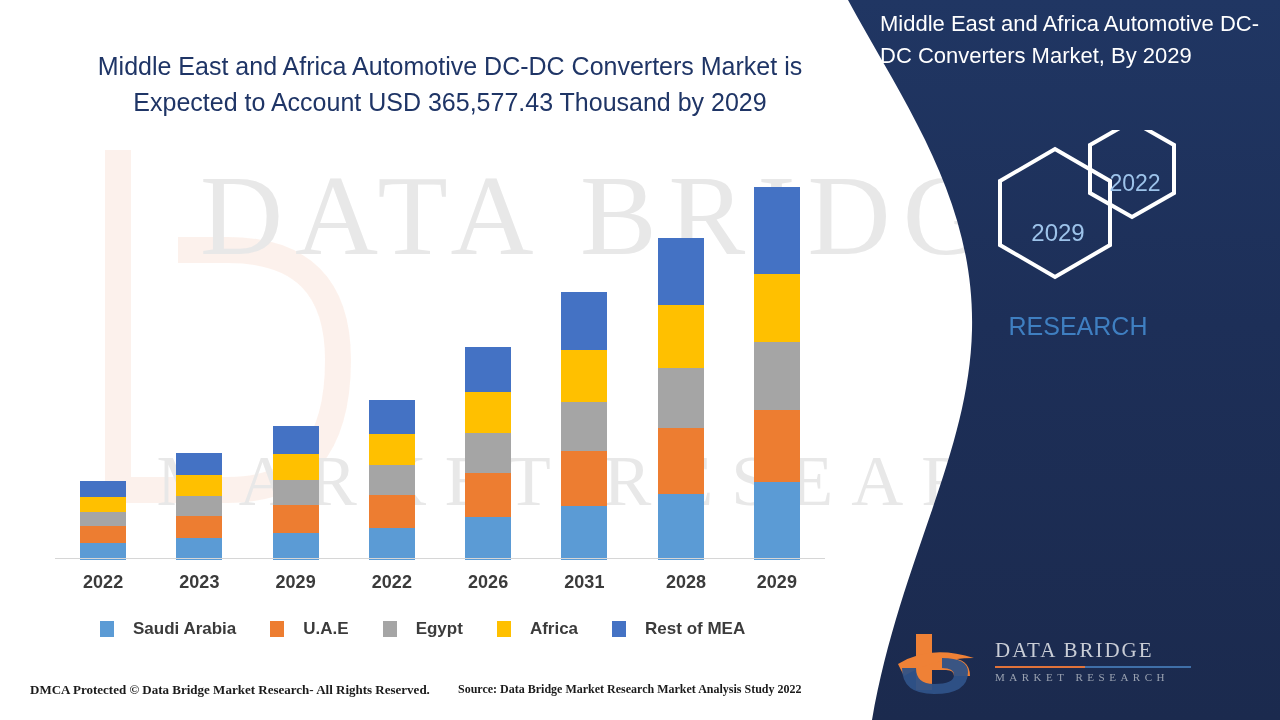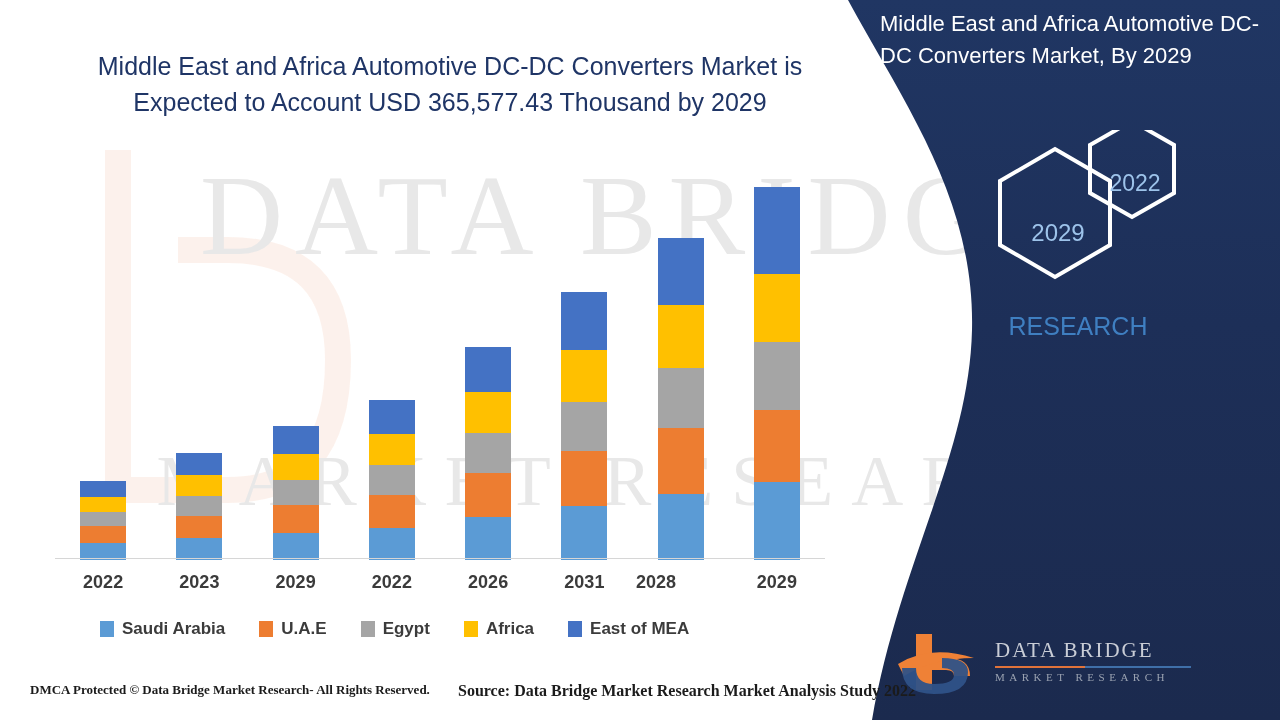--- a/index.html
+++ b/index.html
@@ -54,33 +54,33 @@
   .xlab{
     position:absolute;width:96px;text-align:center;
     font-size:18px;font-weight:bold;color:#3b3b3b;
     top:0;
   }
 
   #legend{
     position:absolute;left:100px;top:616px;height:26px;
     display:flex;align-items:center;
   }
-  .leg-item{display:flex;align-items:center;margin-right:34px;}
+  .leg-item{display:flex;align-items:center;margin-right:34px;gap:11px;}
   .leg-swatch{width:14px;height:16px;margin-right:8px;display:block;}
   .leg-label{font-size:17px;font-weight:bold;color:#3b3b3b;white-space:nowrap;}
 
   #footer{
     position:absolute;left:0;top:682px;width:880px;height:24px;
   }
   .foot-txt{
     position:absolute;top:0;font-family:"Liberation Serif", serif;
     font-size:13px;color:#1b1b1b;white-space:nowrap;font-weight:bold;
   }
   #foot-left{left:30px;}
-  #foot-right{left:458px;font-size:16px;}
+  #foot-right{left:458px;font-size:12px;}
 
   
   #right-panel{
     position:absolute;left:0;top:0;width:1280px;height:720px;z-index:2;
   }
   #panel-content{
     position:absolute;left:880px;top:0;width:400px;height:512px;z-index:4;
   }
   #panel-title{
     position:absolute;left:0px;top:8px;width:396px;
@@ -228,21 +228,21 @@
     </div>
   <div id="baseline"></div>
 
   <div id="xlabels">
       <div class="xlab" style="left: 0.125px;">2022</div>
       <div class="xlab" style="left: 96.375px;">2023</div>
       <div class="xlab" style="left: 192.625px;">2029</div>
       <div class="xlab" style="left: 288.875px;">2022</div>
       <div class="xlab" style="left: 385.125px;">2026</div>
       <div class="xlab" style="left: 481.375px;">2031</div>
-      <div class="xlab" style="left: 553px;">2028</div>
+      <div class="xlab" style="left: 583px;">2028</div>
       <div class="xlab" style="left: 673.875px;">2029</div>
     </div>
 
   <div id="legend">
       <div class="leg-item">
         <span class="leg-swatch" style="background: rgb(91, 155, 213);"></span>
         <span class="leg-label">Saudi Arabia</span>
       </div>
       <div class="leg-item">
         <span class="leg-swatch" style="background: rgb(237, 125, 49);"></span>
@@ -251,21 +251,21 @@
       <div class="leg-item">
         <span class="leg-swatch" style="background: rgb(165, 165, 165);"></span>
         <span class="leg-label">Egypt</span>
       </div>
       <div class="leg-item">
         <span class="leg-swatch" style="background: rgb(255, 192, 0);"></span>
         <span class="leg-label">Africa</span>
       </div>
       <div class="leg-item">
         <span class="leg-swatch" style="background: rgb(68, 114, 196);"></span>
-        <span class="leg-label">East of MEA</span>
+        <span class="leg-label">Rest of MEA</span>
       </div>
     </div>
 
   <div id="footer">
     <div class="foot-txt" id="foot-left">DMCA Protected © Data Bridge Market Research- All Rights Reserved.</div>
     <div class="foot-txt" id="foot-right">Source: Data Bridge Market Research Market Analysis Study 2022</div>
   </div>
 </div>
 
 </body></html>

